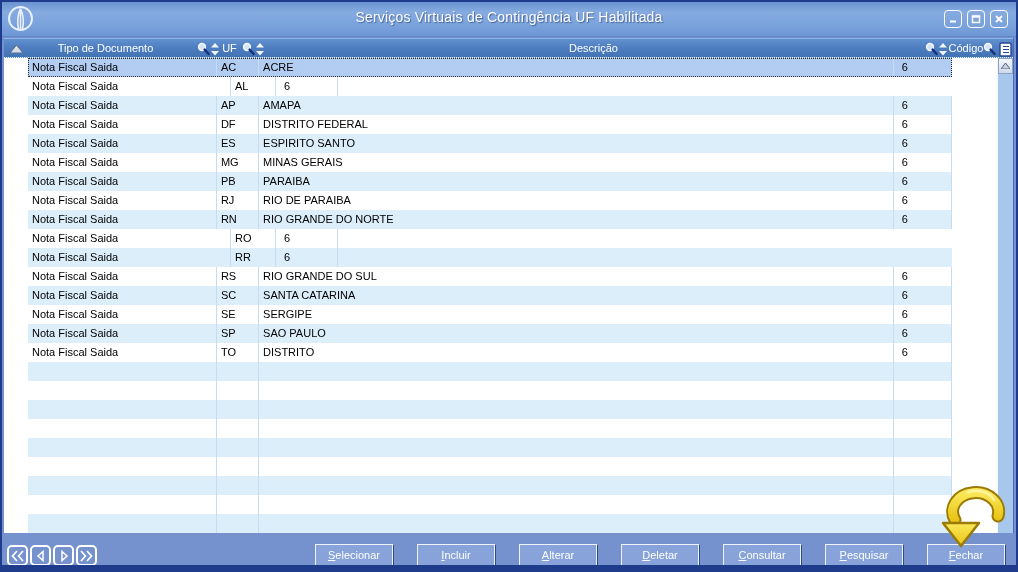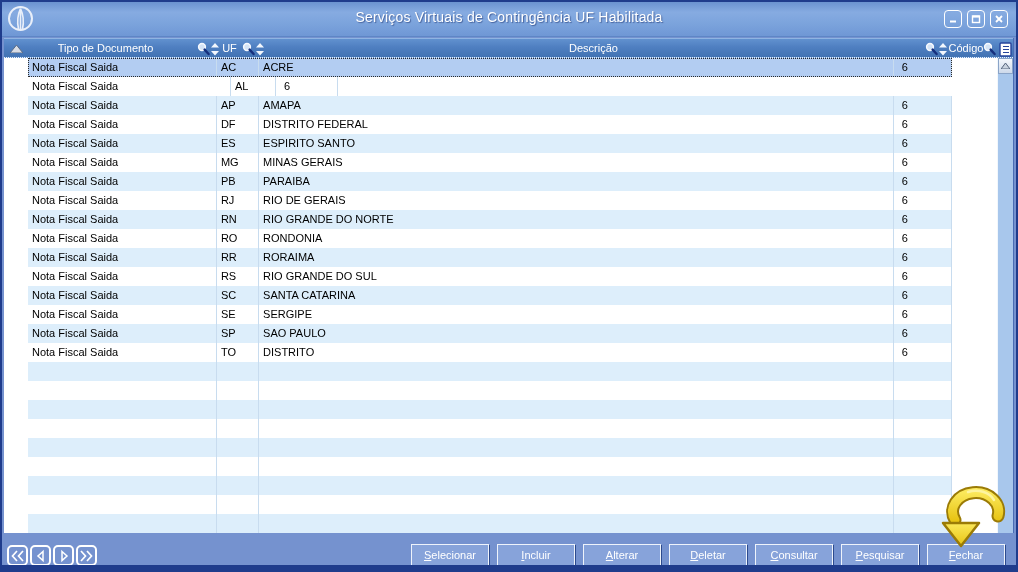--- a/index.html
+++ b/index.html
@@ -67,21 +67,21 @@
     display:flex;align-items:center;justify-content:center;cursor:pointer;padding:0;
   }
   
   .footer{position:absolute;left:2px;right:2px;top:531px;height:36px;background:#7592cf;}
   .navbar{position:absolute;left:3px;top:12px;display:flex;gap:2px;}
   .nbtn{
     width:21px;height:21px;border:2px solid #ffffff;border-radius:5px;
     background:transparent;padding:0;display:flex;align-items:center;justify-content:center;
     cursor:pointer;
   }
-  .action-buttons{position:absolute;right:9px;top:11px;display:flex;gap:8px;}
+  .action-buttons{position:absolute;right:9px;top:11px;display:flex;gap:24px;}
   .abtn{
     width:78px;height:22px;background:#87a3da;color:#ffffff;font-size:11px;
     font-family:"Liberation Sans",sans-serif;
     border:1px solid #eef3fb;box-shadow:1px 1px 0 #2c4a8e;cursor:pointer;padding:0 2px;
   }
   .abtn u{text-decoration:underline;}
   .bottom-strip{position:absolute;left:0;right:0;bottom:0;height:5px;background:#1f3c8c;}
   
   .hint-arrow{position:absolute;left:932px;top:480px;width:74px;height:70px;z-index:10;pointer-events:none;}
 </style>
@@ -211,39 +211,37 @@
       </div>
       <div class="row alt">
         <div class="cell c1">Nota Fiscal Saida</div>
         <div class="cell c2">PB</div>
         <div class="cell c3">PARAIBA</div>
         <div class="cell c4">6</div>
       </div>
       <div class="row ">
         <div class="cell c1">Nota Fiscal Saida</div>
         <div class="cell c2">RJ</div>
-        <div class="cell c3">RIO DE GERAIS</div>
+        <div class="cell c3">RIO DE PARAIBA</div>
         <div class="cell c4">6</div>
       </div>
       <div class="row alt">
         <div class="cell c1">Nota Fiscal Saida</div>
         <div class="cell c2">RN</div>
         <div class="cell c3">RIO GRANDE DO NORTE</div>
         <div class="cell c4">6</div>
       </div>
       <div class="row ">
         <div class="cell c1">Nota Fiscal Saida</div>
         <div class="cell c2">RO</div>
-        <div class="cell c3">RONDONIA</div>
         <div class="cell c4">6</div>
       </div>
       <div class="row alt">
         <div class="cell c1">Nota Fiscal Saida</div>
         <div class="cell c2">RR</div>
-        <div class="cell c3">RORAIMA</div>
         <div class="cell c4">6</div>
       </div>
       <div class="row ">
         <div class="cell c1">Nota Fiscal Saida</div>
         <div class="cell c2">RS</div>
         <div class="cell c3">RIO GRANDE DO SUL</div>
         <div class="cell c4">6</div>
       </div>
       <div class="row alt">
         <div class="cell c1">Nota Fiscal Saida</div>

